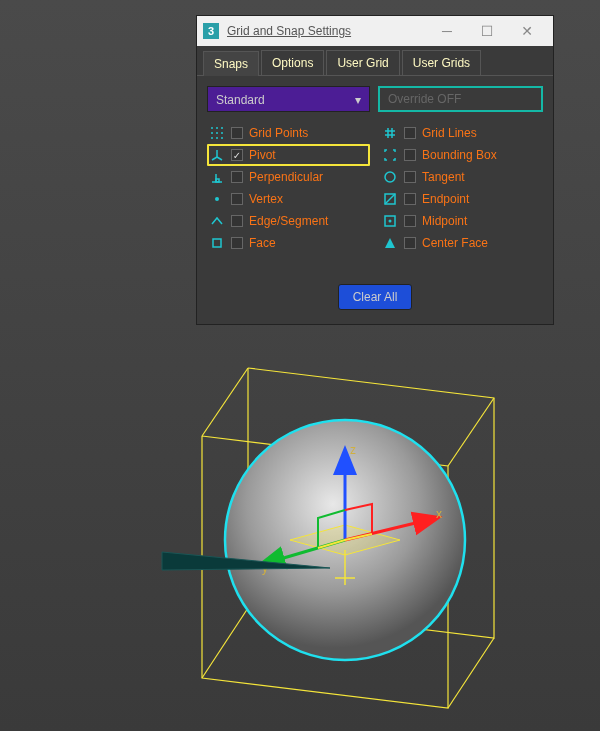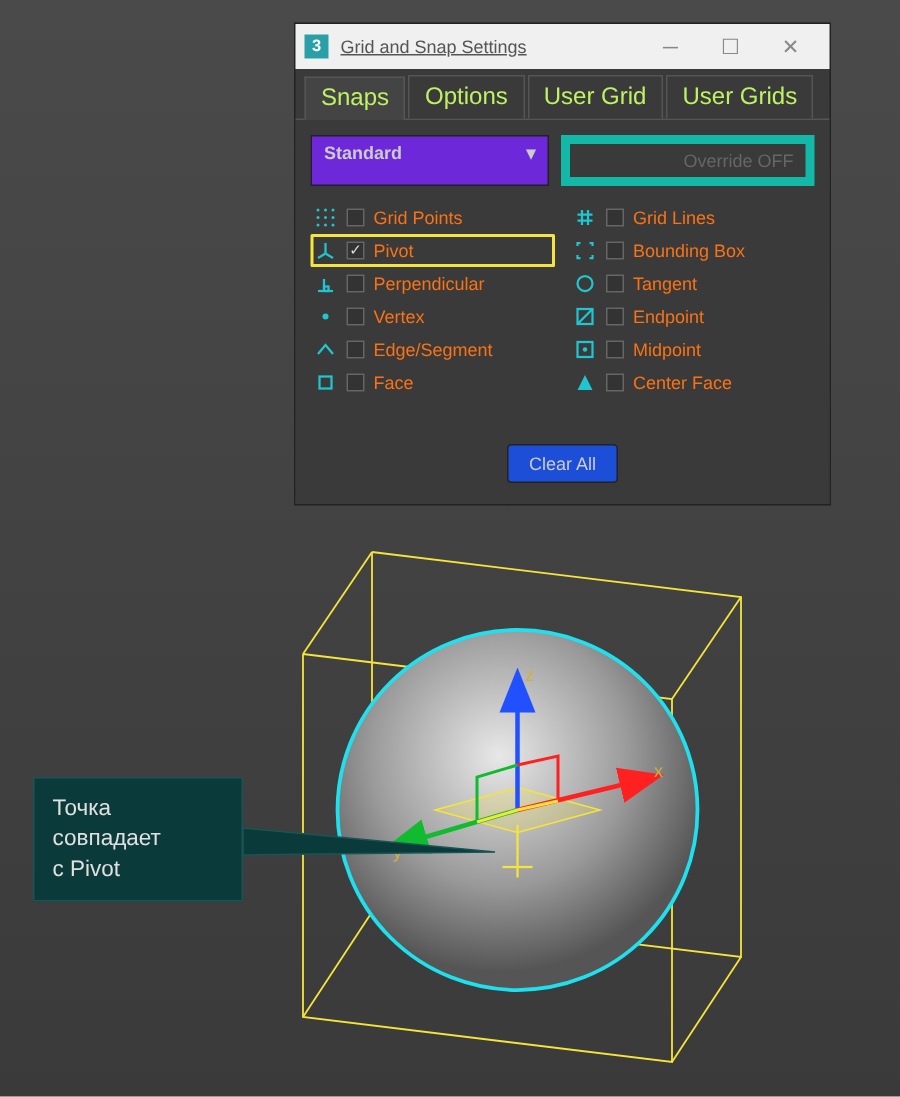--- a/index.html
+++ b/index.html
@@ -52,22 +52,22 @@
   .tabs {
     display: flex;
     border-bottom: 1px solid #555;
     padding-top: 4px;
     padding-left: 6px;
     gap: 2px;
   }
   .tab {
     padding: 5px 10px;
     background: #3a3a3a;
-    color: #bef264;
-    font-size: 16px;
+    color: #fef9c3;
+    font-size: 12px;
     border: 1px solid #555;
     border-bottom: none;
     position: relative;
   }
   .tab.active {
     background: #444;
     z-index: 1;
     top: 1px;
   }
 
@@ -76,36 +76,35 @@
     background: #3a3a3a;
   }
 
   .row-top {
     display: flex;
     gap: 8px;
     margin-bottom: 10px;
   }
   .dropdown {
     flex: 1;
-    background: #6d28d9;
+    background: #4c1d95;
     border: 1px solid #222;
     padding: 4px 8px;
     color: #ccc;
     display: flex;
     justify-content: space-between;
-    align-items: flex-start;
-    font-weight: bold;
+    align-items: flex-end;
   }
   .override {
     flex: 1;
     background: #3a3a3a;
-    border: 6px solid #14b8a6;
+    border: 2px solid #14b8a6;
     padding: 4px 8px;
     color: #666;
-    text-align: right;
+    text-align: left;
   }
 
   .snap-grid {
     display: flex;
     gap: 10px;
   }
   .snap-col { flex: 1; }
   .snap-row {
     display: flex;
     align-items: center;
@@ -414,18 +413,13 @@
         <polyline points="372,184 345,190 318,198" stroke="#f5e53a"></polyline>
       </g>
       <text x="436" y="168" fill="#d0b040" font-size="12">x</text>
       <text x="262" y="222" fill="#d0b040" font-size="12">y</text>
       <text x="350" y="104" fill="#d0b040" font-size="12">z</text>
     </g>
 
     <polygon points="162,202 330,218 162,220" fill="#0a3a3a" stroke="#1a5555" stroke-width="1"></polygon>
   </svg>
 
-  <div class="callout">
-    <div>Точка</div>
-    <div>совпадает</div>
-    <div>с Pivot</div>
-  </div>
 </div>
 
 </body></html>

